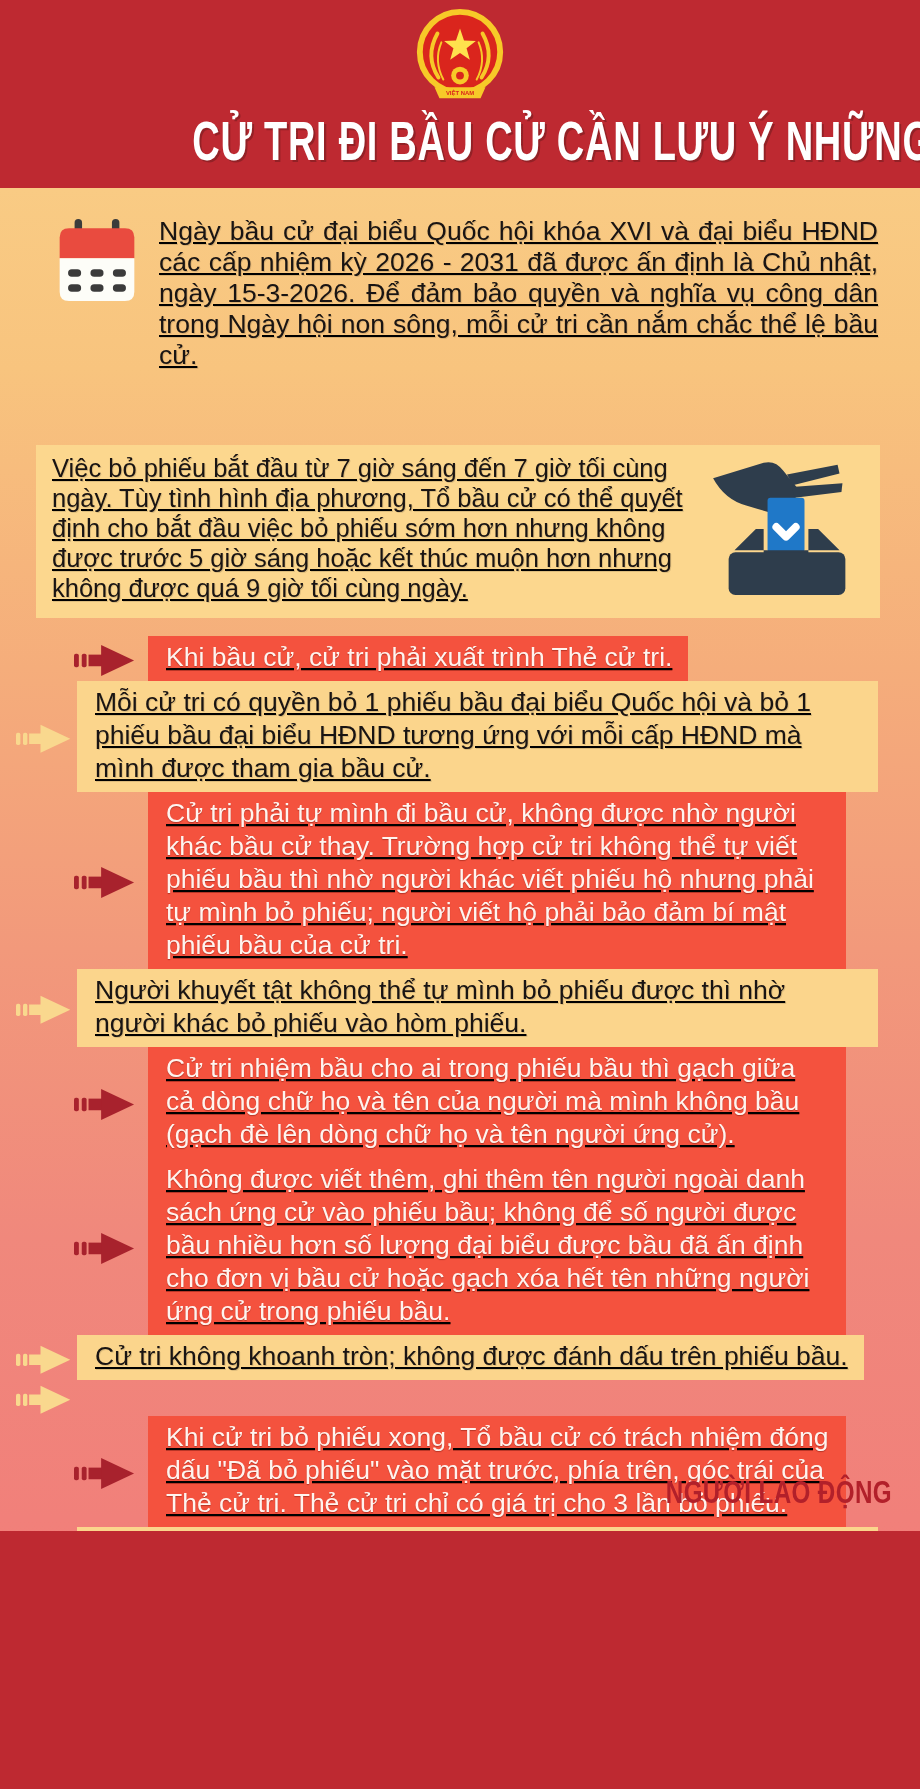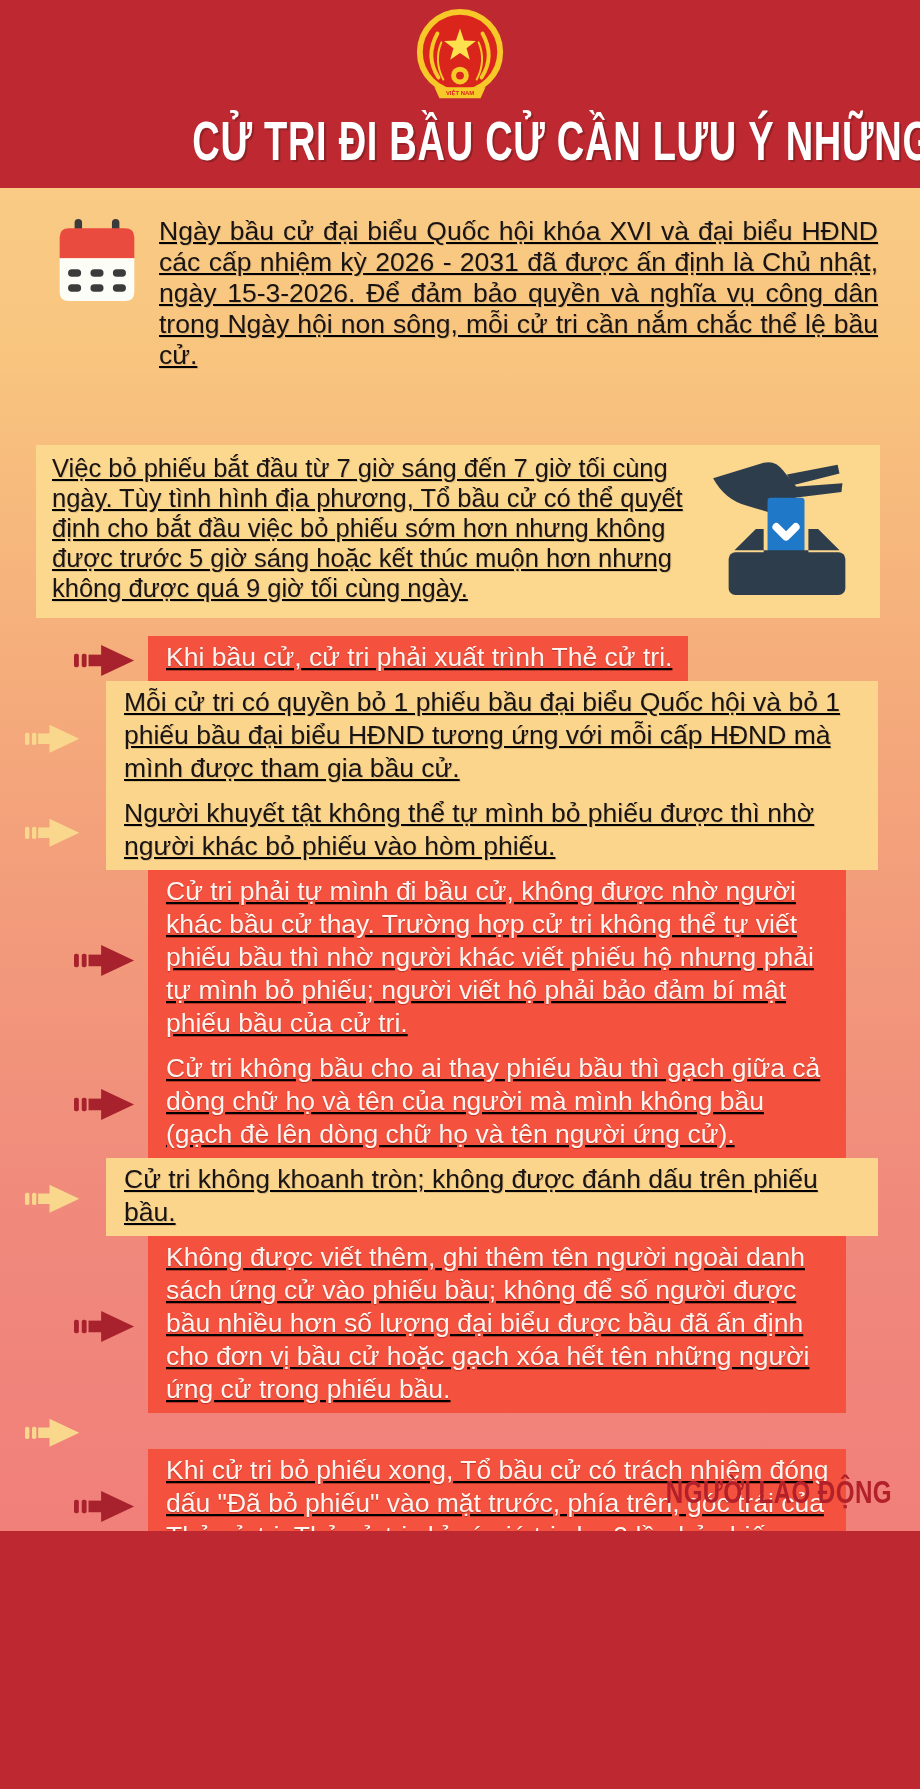--- a/index.html
+++ b/index.html
@@ -30,21 +30,21 @@
 
   .rule { display:flex; align-items:center; }
   .rule .arrow { flex:none; margin-top:4px; }
   .rule .arrow svg { display:block; }
   .rule p { padding:5px 16px 7px 18px; font-size:26.5px; line-height:33px; }
 
   .rule.red { padding-left:74px; }
   .rule.red .arrow { width:62px; margin-right:12px; color:#a8222d; }
   .rule.red p { background:#f4523e; color:#fff4ef; margin-right:74px; text-shadow:0 1px 1px rgba(110,20,10,.45); }
 
-  .rule.yellow { padding-left:25px;gap:20px; }
+  .rule.yellow { padding-left:16px; }
   .rule.yellow .arrow { width:56px; margin-right:5px; color:#f9d88e; }
   .rule.yellow p { background:#fbd58c; color:#191413; margin-right:42px; text-shadow:1px 1px 0 rgba(0,0,0,.12); }
 
   .ft { position:absolute; right:28px; bottom:20px; }
   .brand { display:inline-block; color:#b2202a; font-weight:700; font-size:31px; letter-spacing:.5px;
            transform:scaleX(.78); transform-origin:100% 50%; }
 </style>
 </head>
 <body>
 
@@ -126,20 +126,32 @@
         <svg viewBox="0 0 64 36" fill="currentColor" aria-hidden="true">
             <rect x="0" y="11" width="5" height="14" rx="2"></rect>
             <rect x="8" y="11" width="5" height="14" rx="2"></rect>
             <rect x="15" y="12" width="15" height="12"></rect>
             <polygon points="28,2 62,18 28,34"></polygon>
           </svg>
       </span>
       <p>Mỗi cử tri có quyền bỏ 1 phiếu bầu đại biểu Quốc hội và bỏ 1 phiếu bầu đại biểu HĐND tương ứng với mỗi cấp HĐND mà mình được tham gia bầu cử.</p>
     </div>
 
+    <div class="rule red">
+      <span class="arrow">
+        <svg viewBox="0 0 64 36" fill="currentColor" aria-hidden="true">
+            <rect x="0" y="11" width="5" height="14" rx="2"></rect>
+            <rect x="8" y="11" width="5" height="14" rx="2"></rect>
+            <rect x="15" y="12" width="15" height="12"></rect>
+            <polygon points="28,2 62,18 28,34"></polygon>
+          </svg>
+      </span>
+      <p>Cử tri phải tự mình đi bầu cử, không được nhờ người khác bầu cử thay. Trường hợp cử tri không thể tự viết phiếu bầu thì nhờ người khác viết phiếu hộ nhưng phải tự mình bỏ phiếu; người viết hộ phải bảo đảm bí mật phiếu bầu của cử tri.</p>
+    </div>
+
     <div class="rule yellow">
       <span class="arrow">
         <svg viewBox="0 0 64 36" fill="currentColor" aria-hidden="true">
             <rect x="0" y="11" width="5" height="14" rx="2"></rect>
             <rect x="8" y="11" width="5" height="14" rx="2"></rect>
             <rect x="15" y="12" width="15" height="12"></rect>
             <polygon points="28,2 62,18 28,34"></polygon>
           </svg>
       </span>
       <p>Người khuyết tật không thể tự mình bỏ phiếu được thì nhờ người khác bỏ phiếu vào hòm phiếu.</p>
@@ -147,57 +159,45 @@
 
     <div class="rule red">
       <span class="arrow">
         <svg viewBox="0 0 64 36" fill="currentColor" aria-hidden="true">
             <rect x="0" y="11" width="5" height="14" rx="2"></rect>
             <rect x="8" y="11" width="5" height="14" rx="2"></rect>
             <rect x="15" y="12" width="15" height="12"></rect>
             <polygon points="28,2 62,18 28,34"></polygon>
           </svg>
       </span>
-      <p>Cử tri phải tự mình đi bầu cử, không được nhờ người khác bầu cử thay. Trường hợp cử tri không thể tự viết phiếu bầu thì nhờ người khác viết phiếu hộ nhưng phải tự mình bỏ phiếu; người viết hộ phải bảo đảm bí mật phiếu bầu của cử tri.</p>
-    </div>
-
-    <div class="rule red">
-      <span class="arrow">
-        <svg viewBox="0 0 64 36" fill="currentColor" aria-hidden="true">
-            <rect x="0" y="11" width="5" height="14" rx="2"></rect>
-            <rect x="8" y="11" width="5" height="14" rx="2"></rect>
-            <rect x="15" y="12" width="15" height="12"></rect>
-            <polygon points="28,2 62,18 28,34"></polygon>
-          </svg>
-      </span>
-      <p>Cử tri không bầu cho ai thay phiếu bầu thì gạch giữa cả dòng chữ họ và tên của người mà mình không bầu (gạch đè lên dòng chữ họ và tên người ứng cử).</p>
+      <p>Cử tri nhiệm bầu cho ai trong phiếu bầu thì gạch giữa cả dòng chữ họ và tên của người mà mình không bầu (gạch đè lên dòng chữ họ và tên người ứng cử).</p>
+    </div>
+
+    <div class="rule red">
+      <span class="arrow">
+        <svg viewBox="0 0 64 36" fill="currentColor" aria-hidden="true">
+            <rect x="0" y="11" width="5" height="14" rx="2"></rect>
+            <rect x="8" y="11" width="5" height="14" rx="2"></rect>
+            <rect x="15" y="12" width="15" height="12"></rect>
+            <polygon points="28,2 62,18 28,34"></polygon>
+          </svg>
+      </span>
+      <p>Không được viết thêm, ghi thêm tên người ngoài danh sách ứng cử vào phiếu bầu; không để số người được bầu nhiều hơn số lượng đại biểu được bầu đã ấn định cho đơn vị bầu cử hoặc gạch xóa hết tên những người ứng cử trong phiếu bầu.</p>
     </div>
 
     <div class="rule yellow">
       <span class="arrow">
         <svg viewBox="0 0 64 36" fill="currentColor" aria-hidden="true">
             <rect x="0" y="11" width="5" height="14" rx="2"></rect>
             <rect x="8" y="11" width="5" height="14" rx="2"></rect>
             <rect x="15" y="12" width="15" height="12"></rect>
             <polygon points="28,2 62,18 28,34"></polygon>
           </svg>
       </span>
       <p>Cử tri không khoanh tròn; không được đánh dấu trên phiếu bầu.</p>
-    </div>
-
-    <div class="rule red">
-      <span class="arrow">
-        <svg viewBox="0 0 64 36" fill="currentColor" aria-hidden="true">
-            <rect x="0" y="11" width="5" height="14" rx="2"></rect>
-            <rect x="8" y="11" width="5" height="14" rx="2"></rect>
-            <rect x="15" y="12" width="15" height="12"></rect>
-            <polygon points="28,2 62,18 28,34"></polygon>
-          </svg>
-      </span>
-      <p>Không được viết thêm, ghi thêm tên người ngoài danh sách ứng cử vào phiếu bầu; không để số người được bầu nhiều hơn số lượng đại biểu được bầu đã ấn định cho đơn vị bầu cử hoặc gạch xóa hết tên những người ứng cử trong phiếu bầu.</p>
     </div>
 
     <div class="rule yellow">
       <span class="arrow">
         <svg viewBox="0 0 64 36" fill="currentColor" aria-hidden="true">
             <rect x="0" y="11" width="5" height="14" rx="2"></rect>
             <rect x="8" y="11" width="5" height="14" rx="2"></rect>
             <rect x="15" y="12" width="15" height="12"></rect>
             <polygon points="28,2 62,18 28,34"></polygon>
           </svg>

